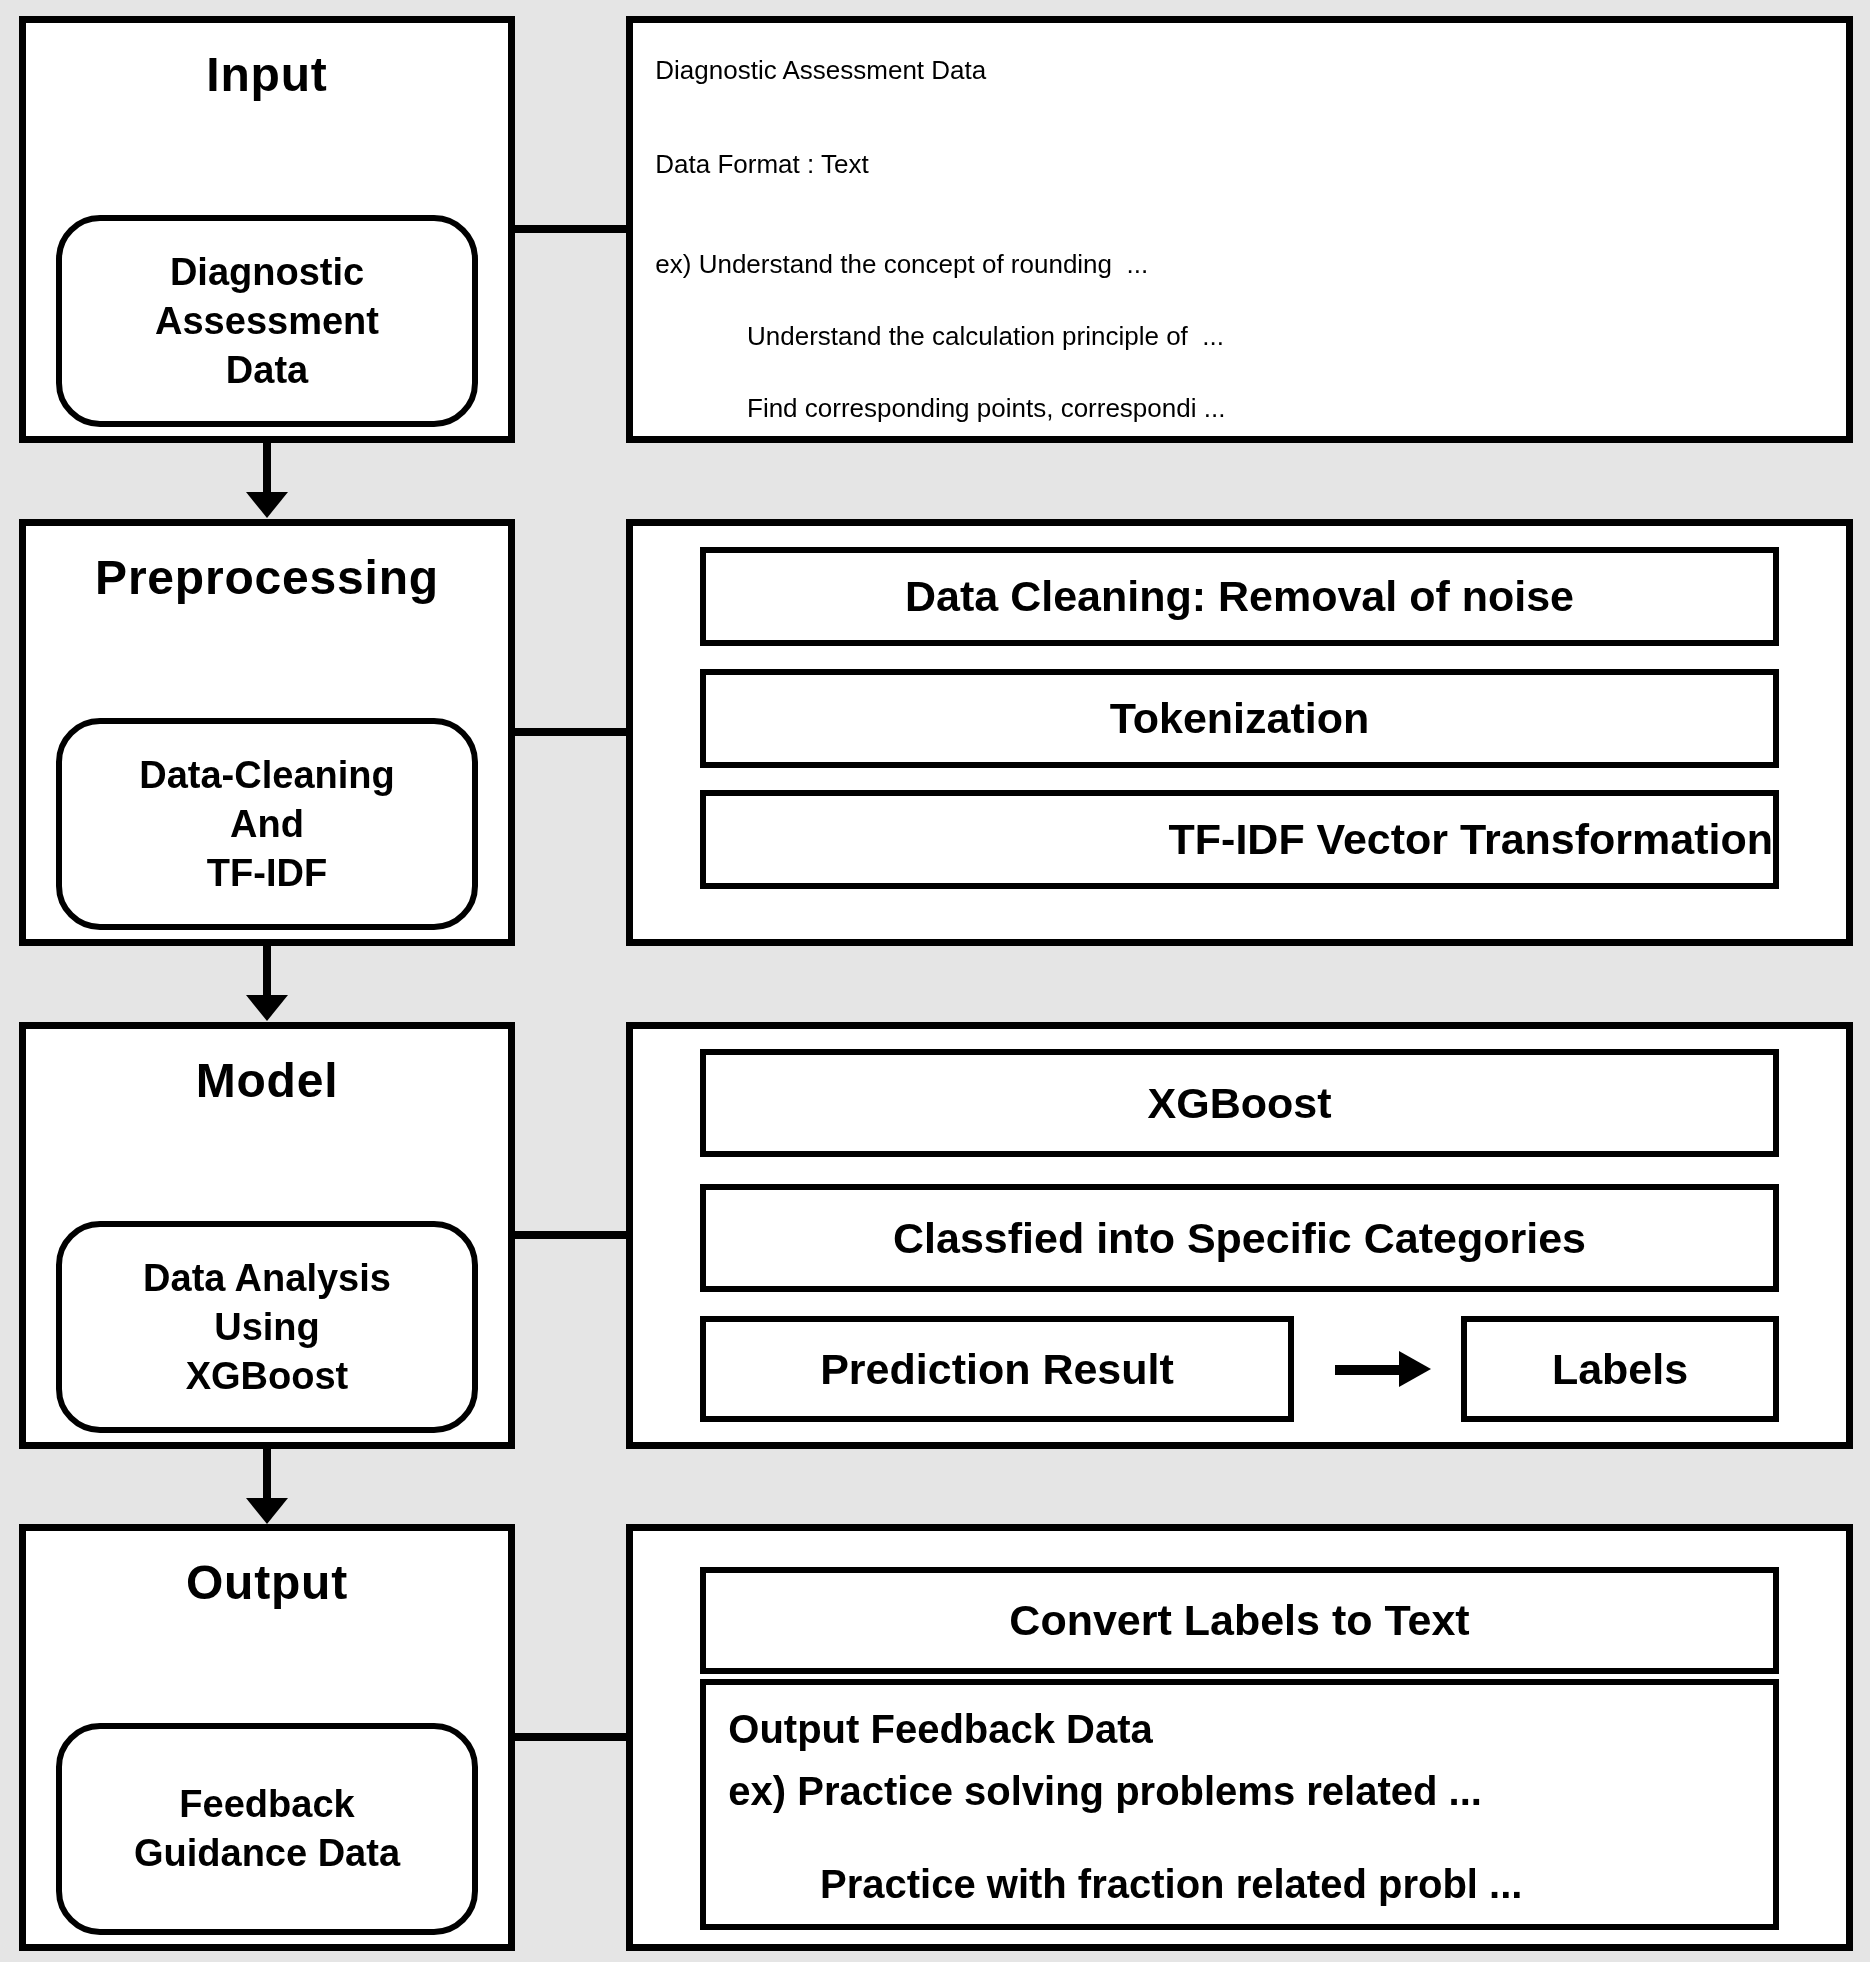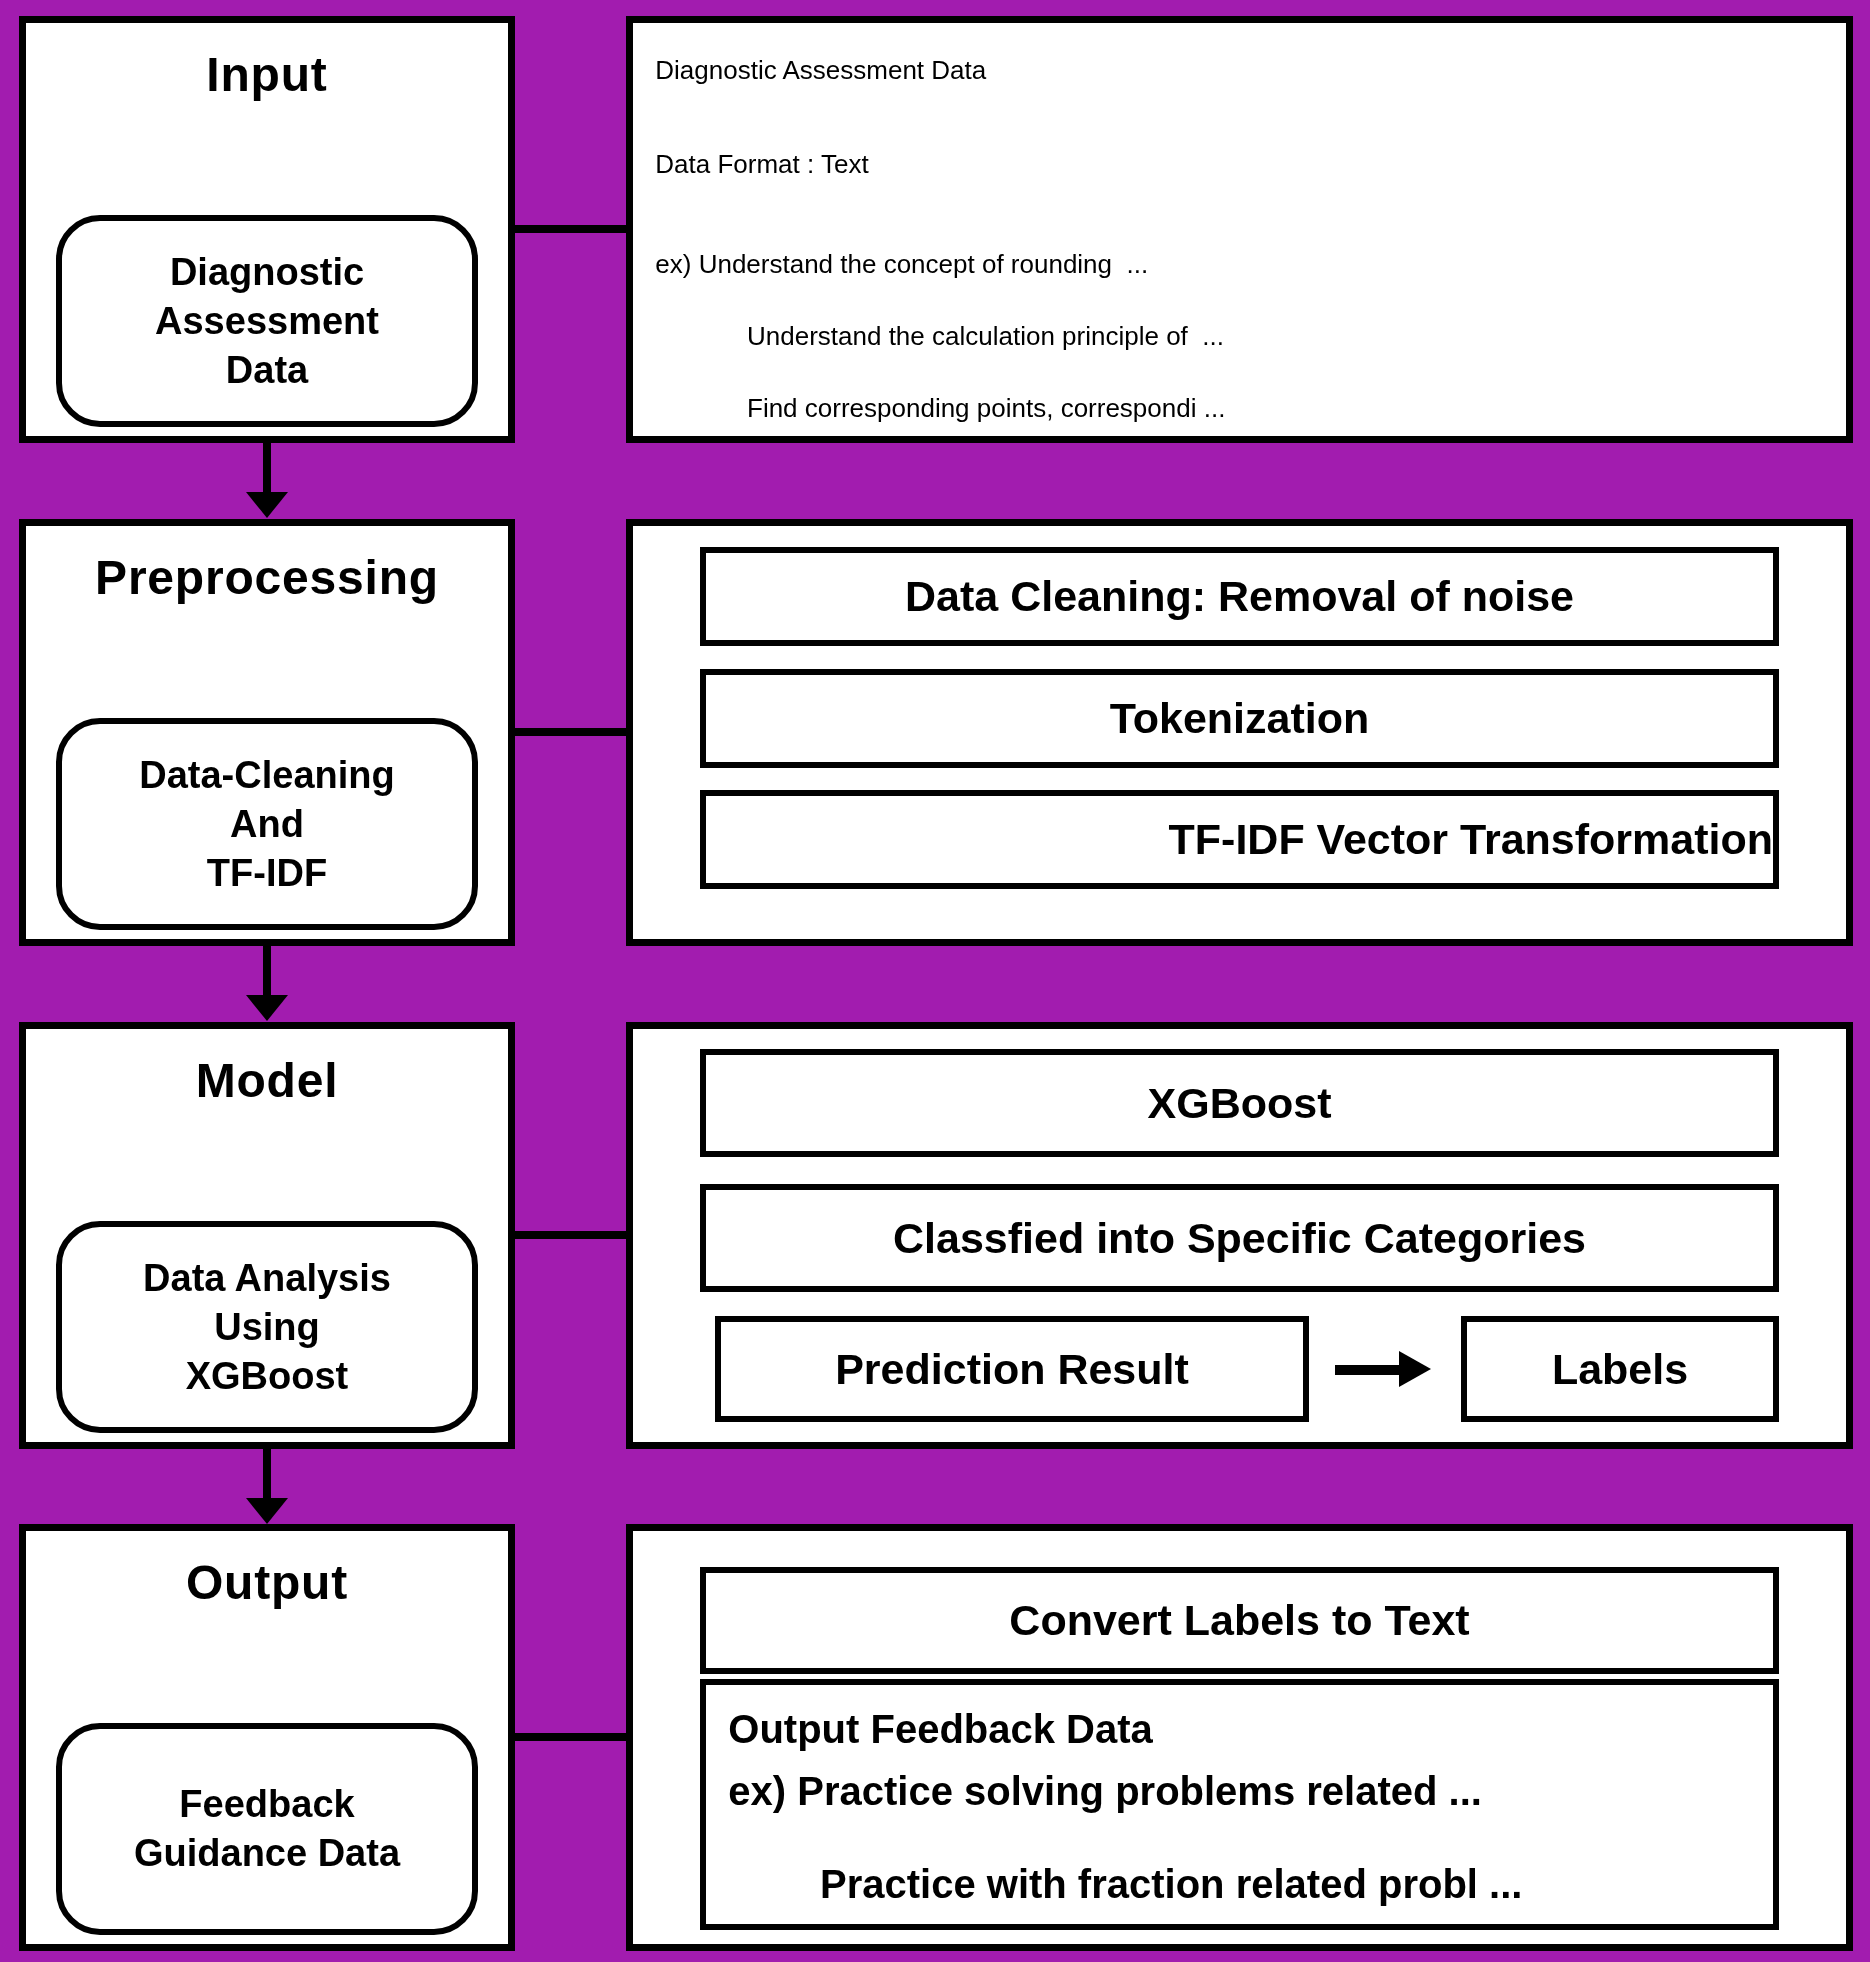--- a/index.html
+++ b/index.html
@@ -4,21 +4,21 @@
 <style>
   html, body {
     margin: 0;
     padding: 0;
     background: #ffffff;
   }
   .canvas {
     position: relative;
     width: 1871px;
     height: 1962px;
-    background: #a21caf;
+    background: #e5e5e5;
     font-family: "Liberation Sans", sans-serif;
     color: #000000;
     overflow: hidden;
   }
   
   .stage-box {
     position: absolute;
     left: 19px;
     width: 496px;
     height: 427px;
@@ -197,21 +197,21 @@
     </div>
   </div>
   <div class="connector-h" style="top:1231px;"></div>
   <div class="detail-box" style="top:1022px;">
     <div class="step-box" style="top:20px;height:108px;">
       <span>XGBoost</span>
     </div>
     <div class="step-box" style="top:155px;height:108px;">
       <span>Classfied into Specific Categories</span>
     </div>
-    <div class="step-box" style="top:287px;height:106px;width:594px;margin-left:15px;">
+    <div class="step-box" style="top:287px;height:106px;width:594px;">
       <span>Prediction Result</span>
     </div>
     <div class="harrow-line" style="top:336px;left:702px;width:64px;"></div>
     <div class="harrow-head" style="top:322px;left:766px;"></div>
     <div class="step-box" style="top:287px;height:106px;left:828px;width:318px;">
       <span>Labels</span>
     </div>
   </div>
   <div class="varrow-line" style="top:1448px;"></div>
   <div class="varrow-head" style="top:1498px;"></div>

